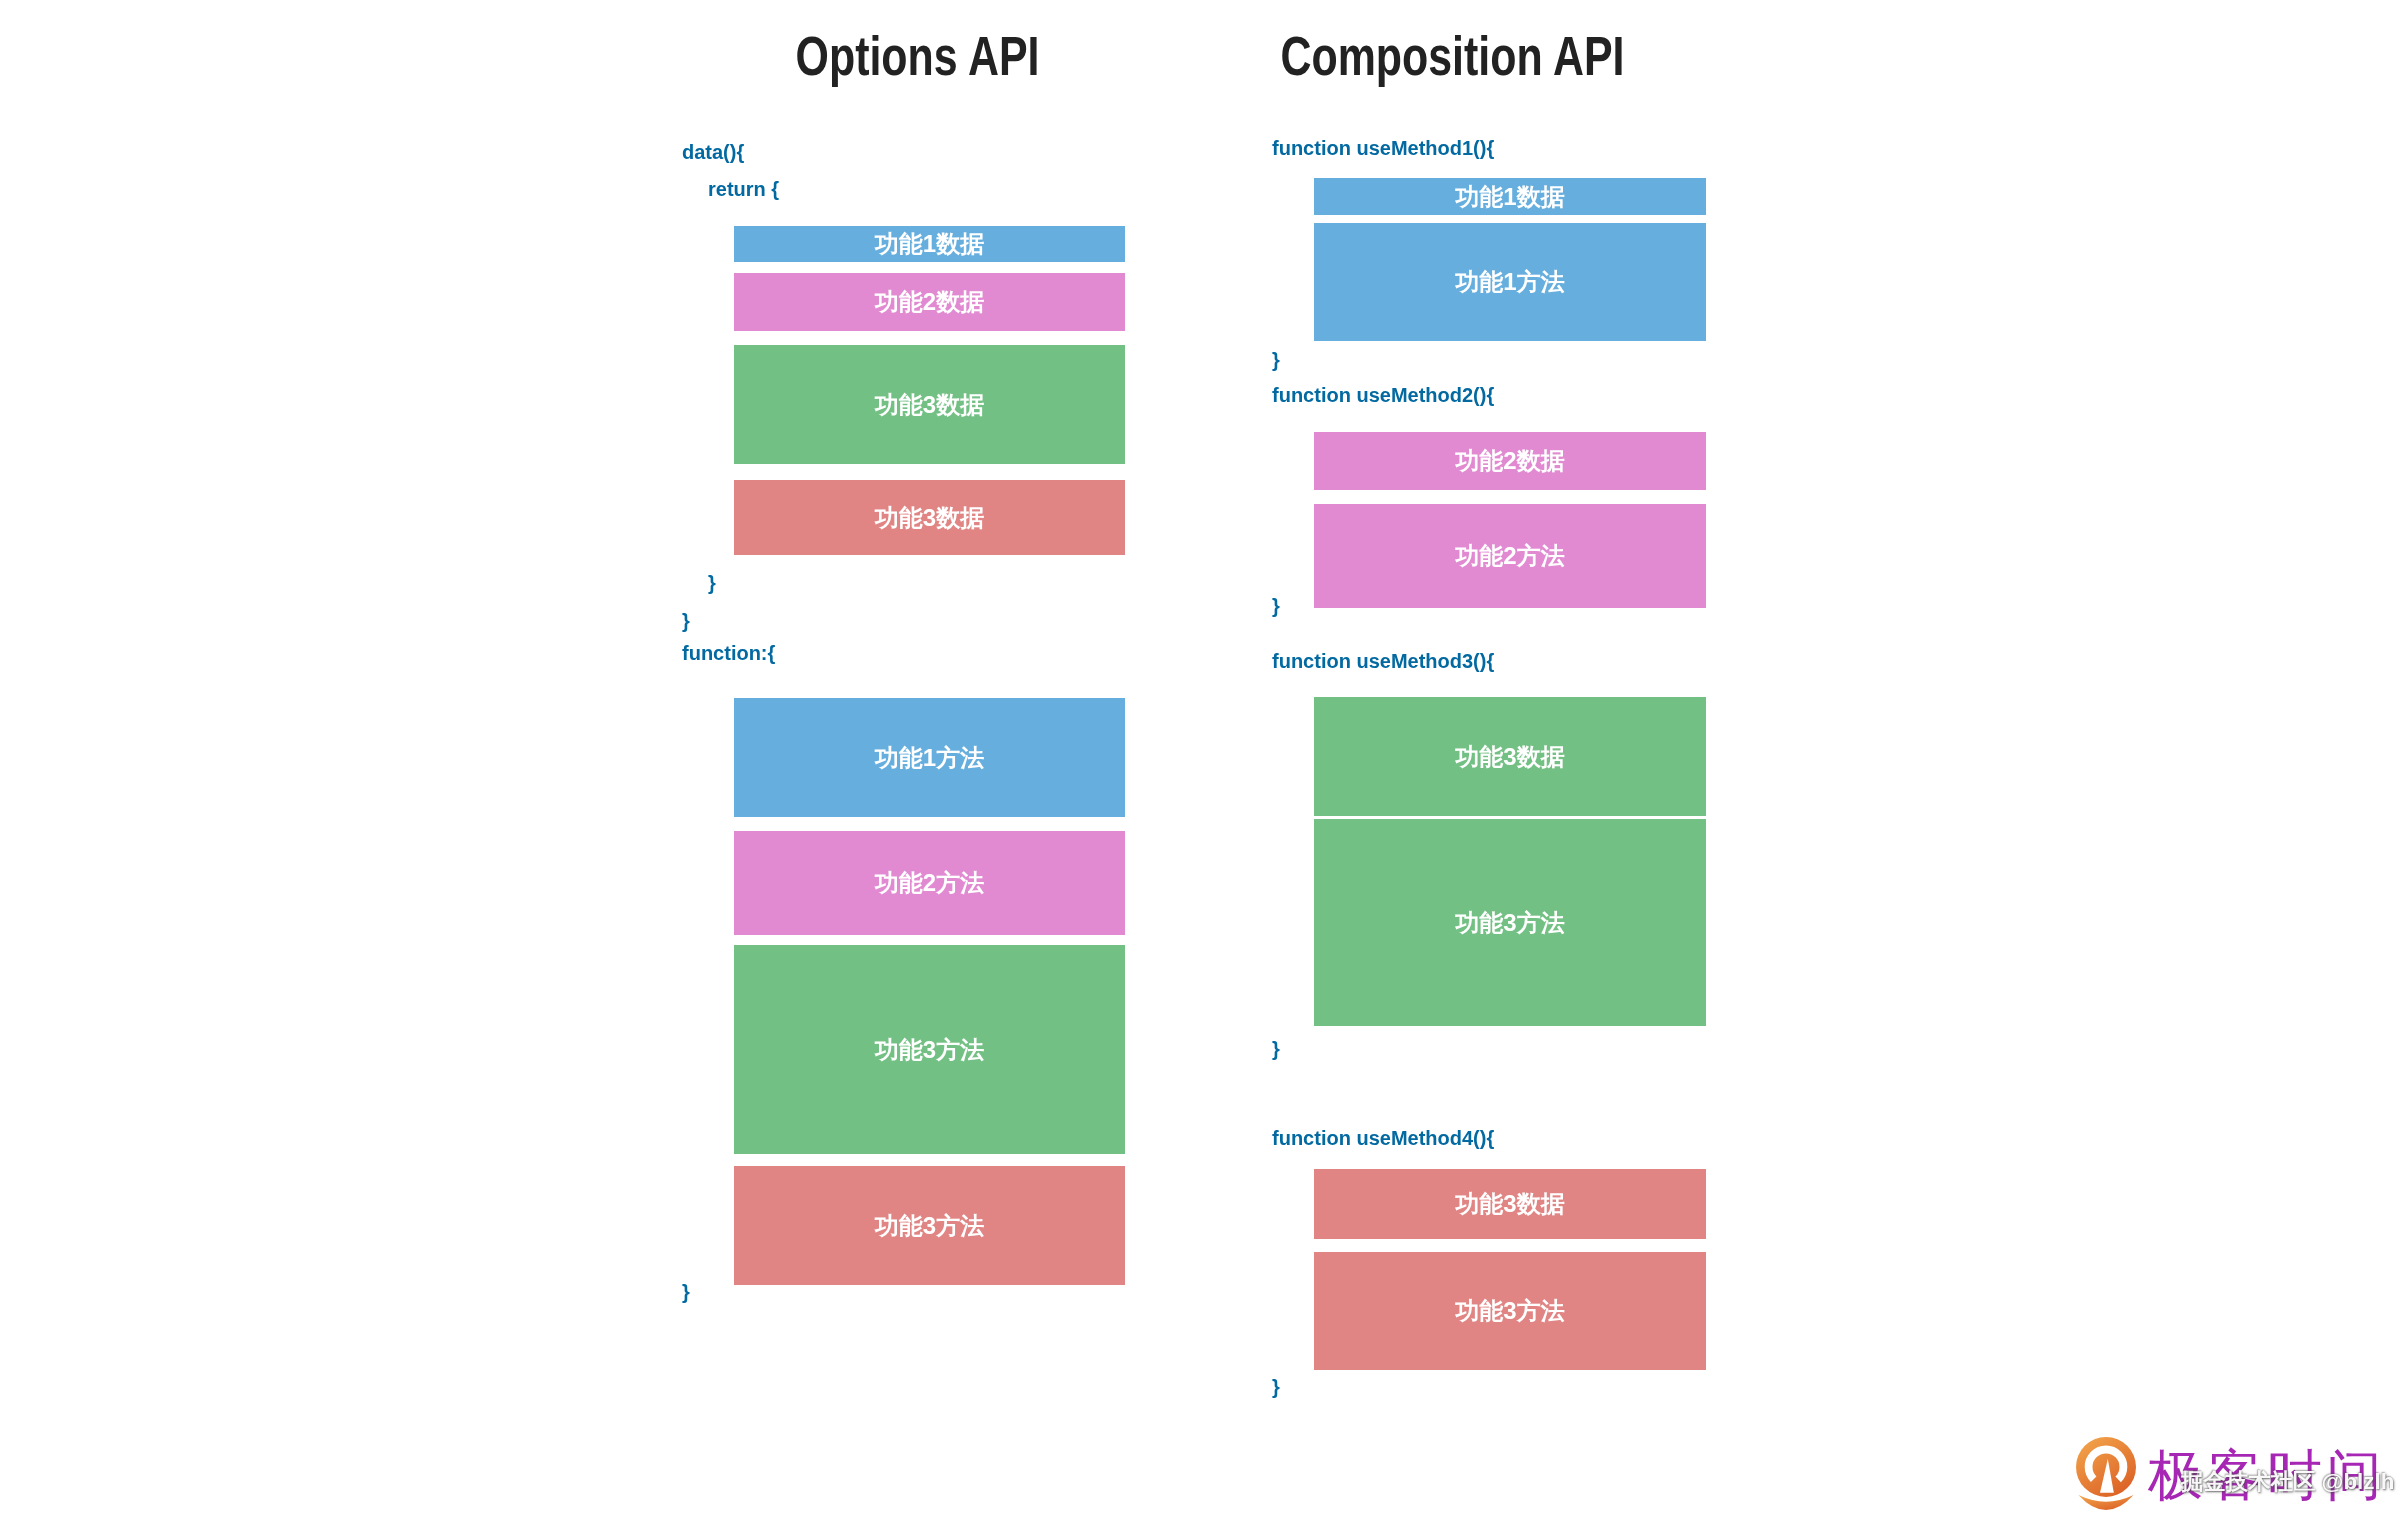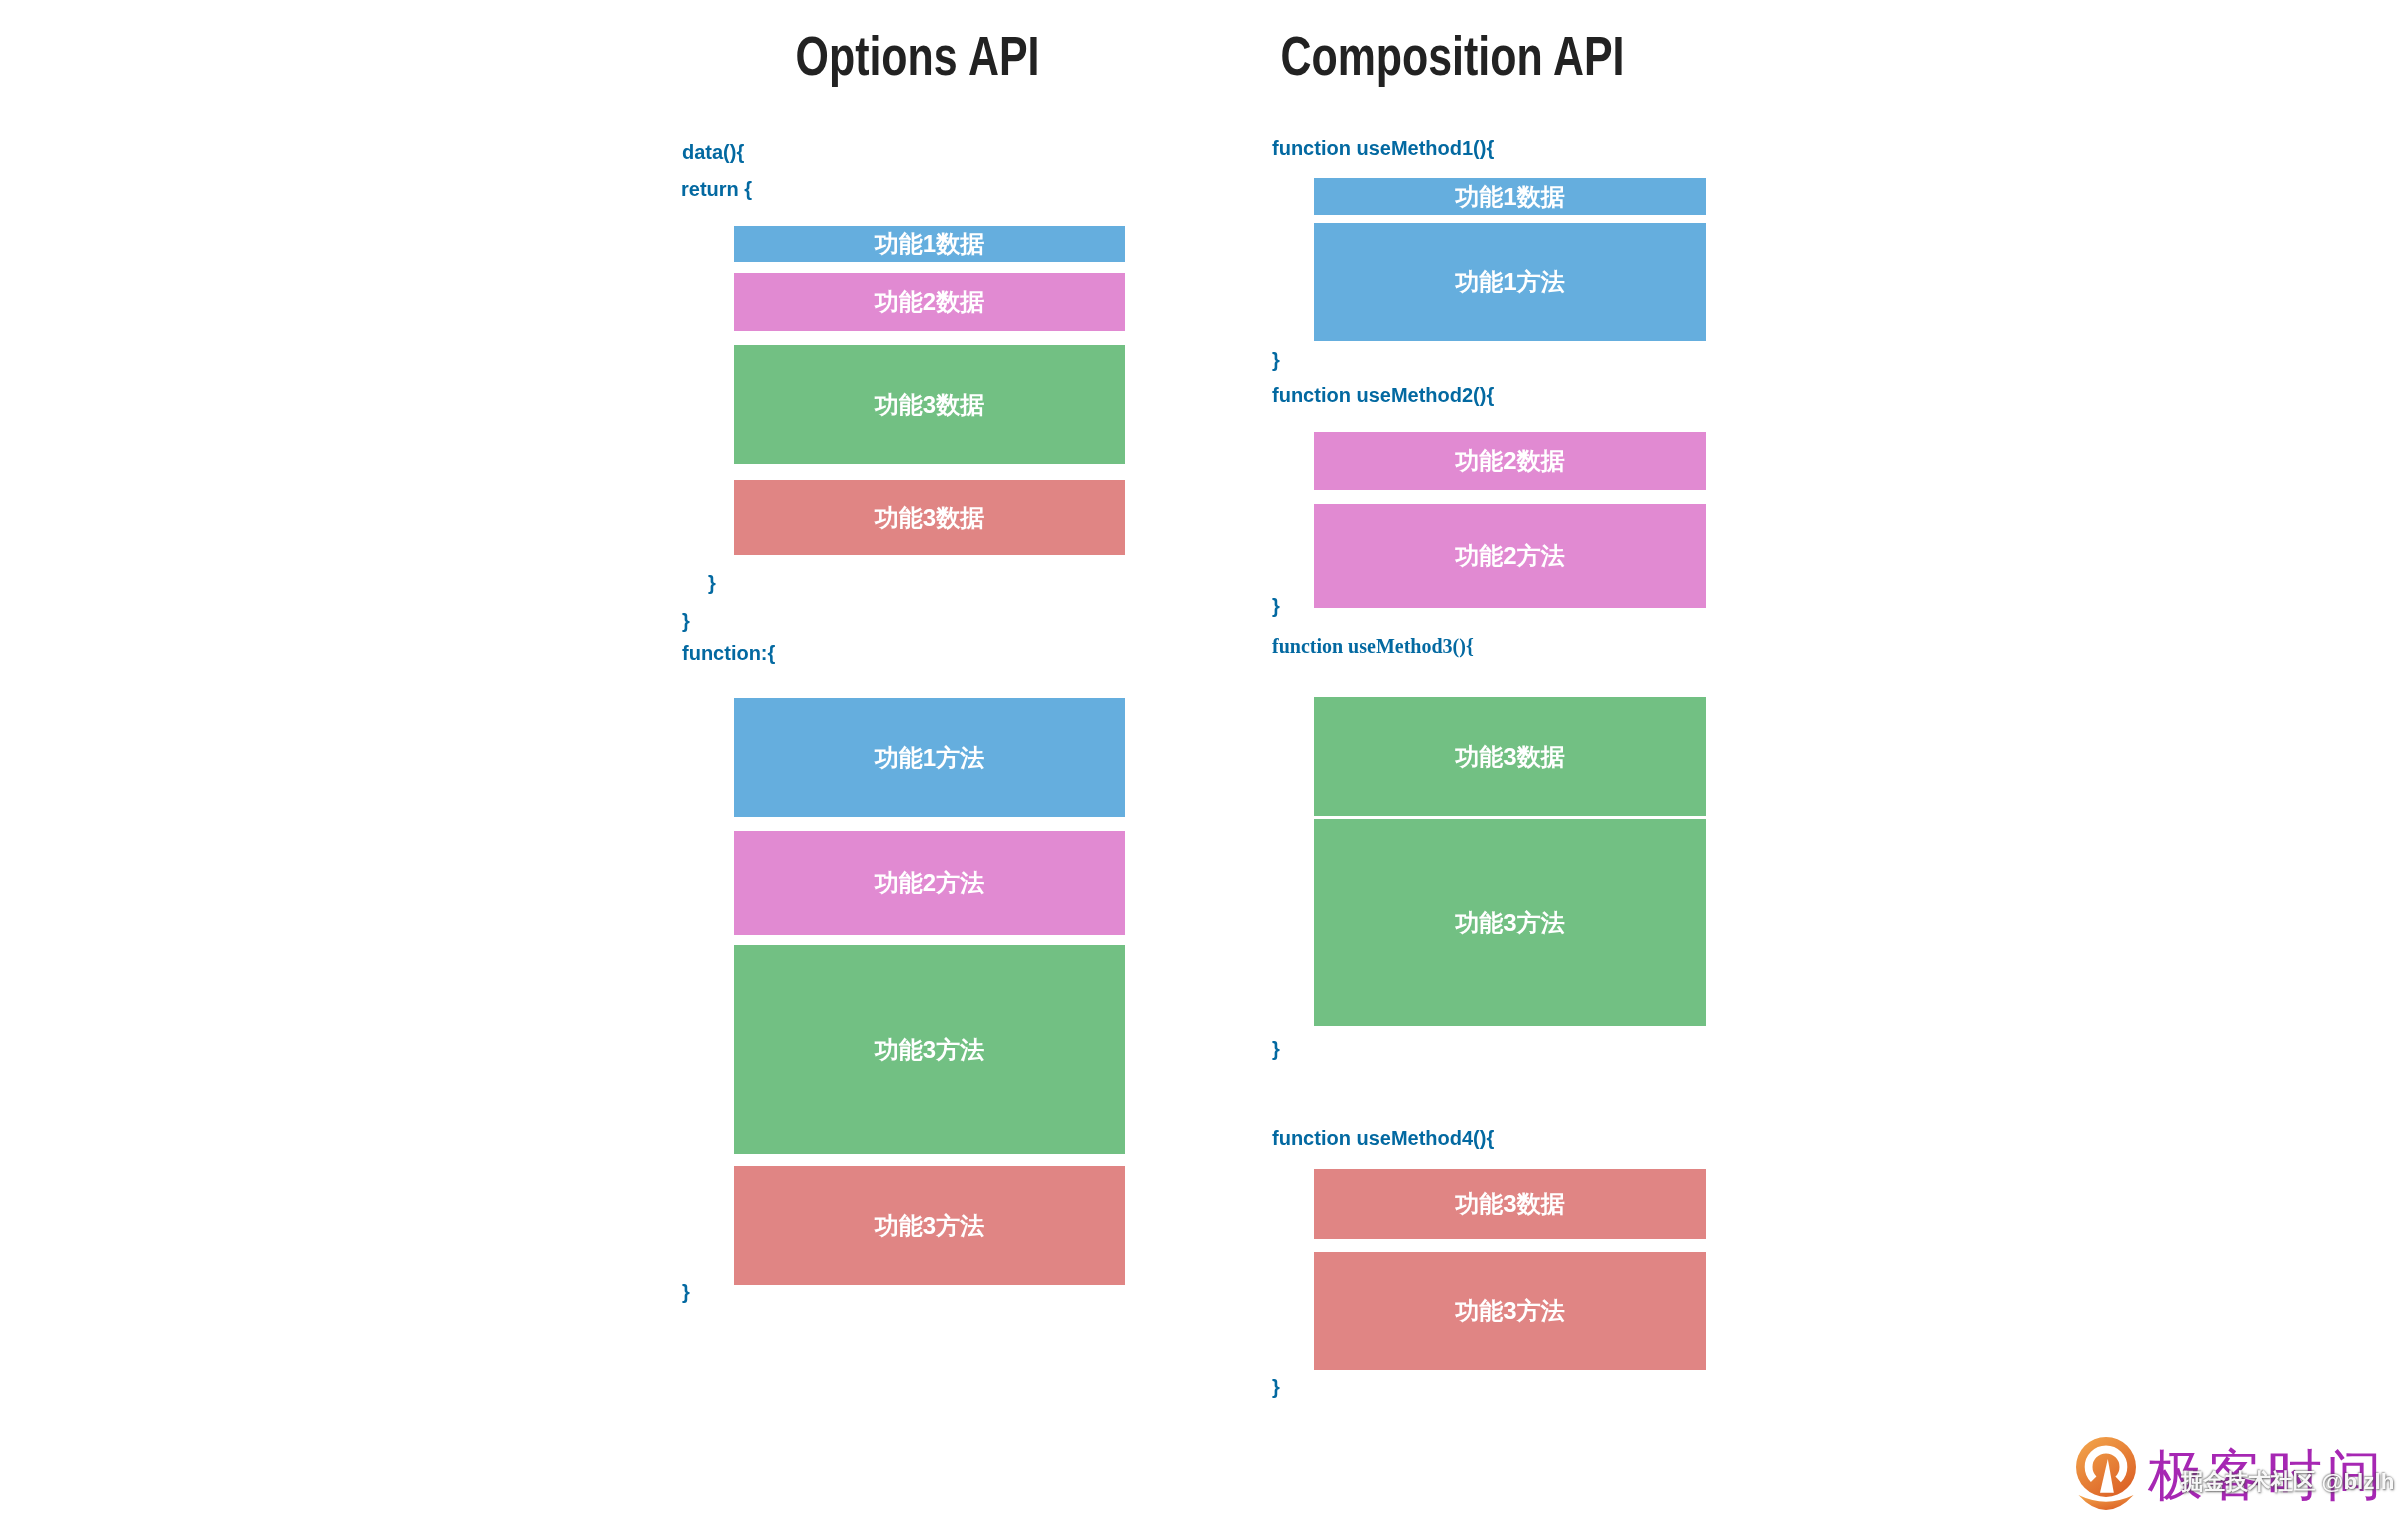--- a/index.html
+++ b/index.html
@@ -74,21 +74,21 @@
   }
 </style>
 </head>
 <body>
 
 <div class="canvas">
 
   <div class="title" style="left:694px; top:22.4px;">Options API</div>
 
   <div class="code" style="left:682px; top:140px;">data(){</div>
-  <div class="code" style="left:681px; top:177px;">return {</div>
+  <div class="code" style="left:708px; top:177px;">return {</div>
 
   <div class="box lbox" style="top: 218px; height: 36px; background-color: rgb(101, 174, 222);">功能1数据</div>
   <div class="box lbox" style="top: 265px; height: 58px; background-color: rgb(225, 138, 210);">功能2数据</div>
   <div class="box lbox" style="top: 337px; height: 119px; background-color: rgb(114, 192, 131);">功能3数据</div>
   <div class="box lbox" style="top: 472px; height: 75px; background-color: rgb(224, 133, 132);">功能3数据</div>
 
   <div class="code" style="left:708px; top:571px;">}</div>
   <div class="code" style="left:682px; top:609px;">}</div>
   <div class="code" style="left:682px; top:641px;">function:{</div>
 
@@ -104,21 +104,21 @@
   <div class="code" style="left:1272px; top:136px;">function useMethod1(){</div>
   <div class="box rbox" style="top: 170px; height: 37px; background-color: rgb(101, 174, 222);">功能1数据</div>
   <div class="box rbox" style="top: 215px; height: 118px; background-color: rgb(101, 174, 222);">功能1方法</div>
   <div class="code" style="left:1272px; top:348px;">}</div>
 
   <div class="code" style="left:1272px; top:383px;">function useMethod2(){</div>
   <div class="box rbox" style="top: 424px; height: 58px; background-color: rgb(225, 138, 210);">功能2数据</div>
   <div class="box rbox" style="top: 496px; height: 104px; background-color: rgb(225, 138, 210);">功能2方法</div>
   <div class="code" style="left:1272px; top:594px;">}</div>
 
-  <div class="code" style="left:1272px; top:634px;font-family:Liberation Serif, serif;">function useMethod3(){</div>
+  <div class="code" style="left:1272px; top:649px;">function useMethod3(){</div>
   <div class="box rbox" style="top: 689px; height: 119px; background-color: rgb(114, 192, 131);">功能3数据</div>
   <div class="box rbox" style="top: 811px; height: 207px; background-color: rgb(114, 192, 131);">功能3方法</div>
   <div class="code" style="left:1272px; top:1037px;">}</div>
 
   <div class="code" style="left:1272px; top:1126px;">function useMethod4(){</div>
   <div class="box rbox" style="top: 1161px; height: 70px; background-color: rgb(224, 133, 132);">功能3数据</div>
   <div class="box rbox" style="top: 1244px; height: 118px; background-color: rgb(224, 133, 132);">功能3方法</div>
   <div class="code" style="left:1272px; top:1375px;">}</div>
 
   <svg class="logo" viewBox="0 0 100 124">

